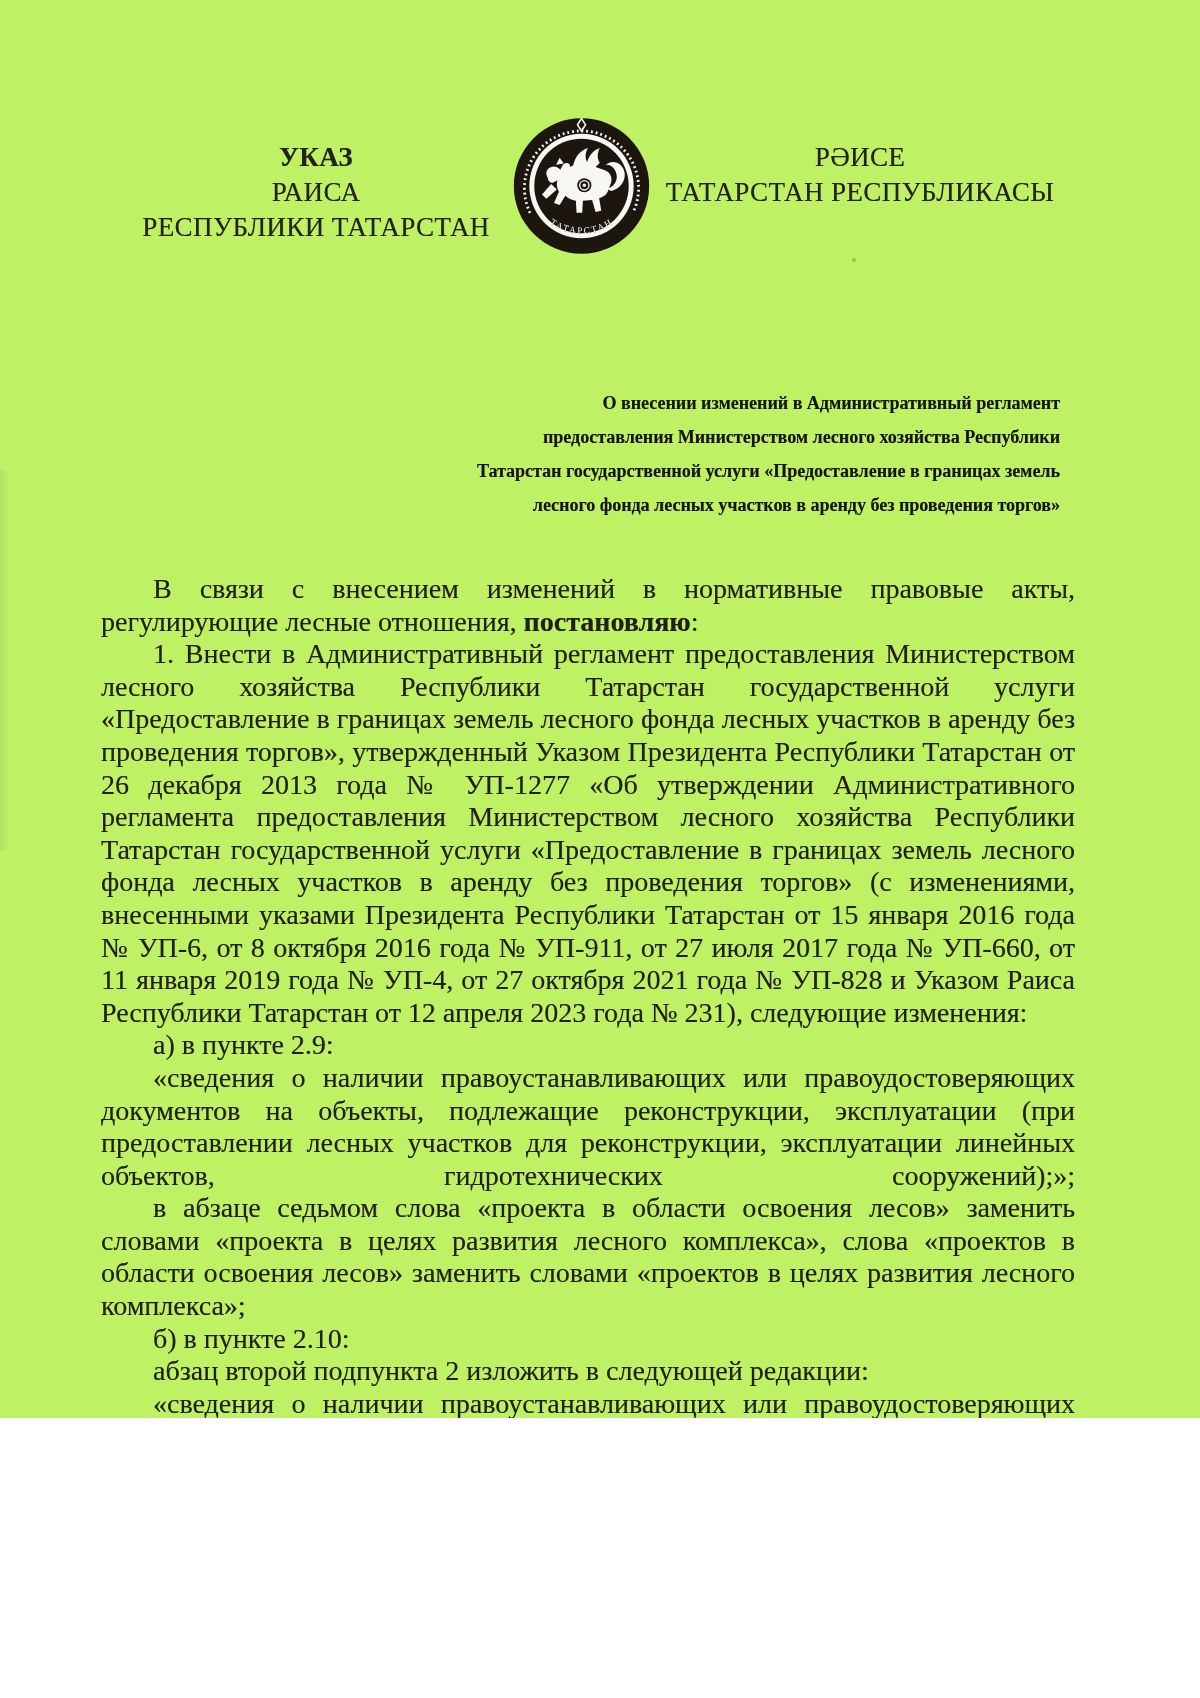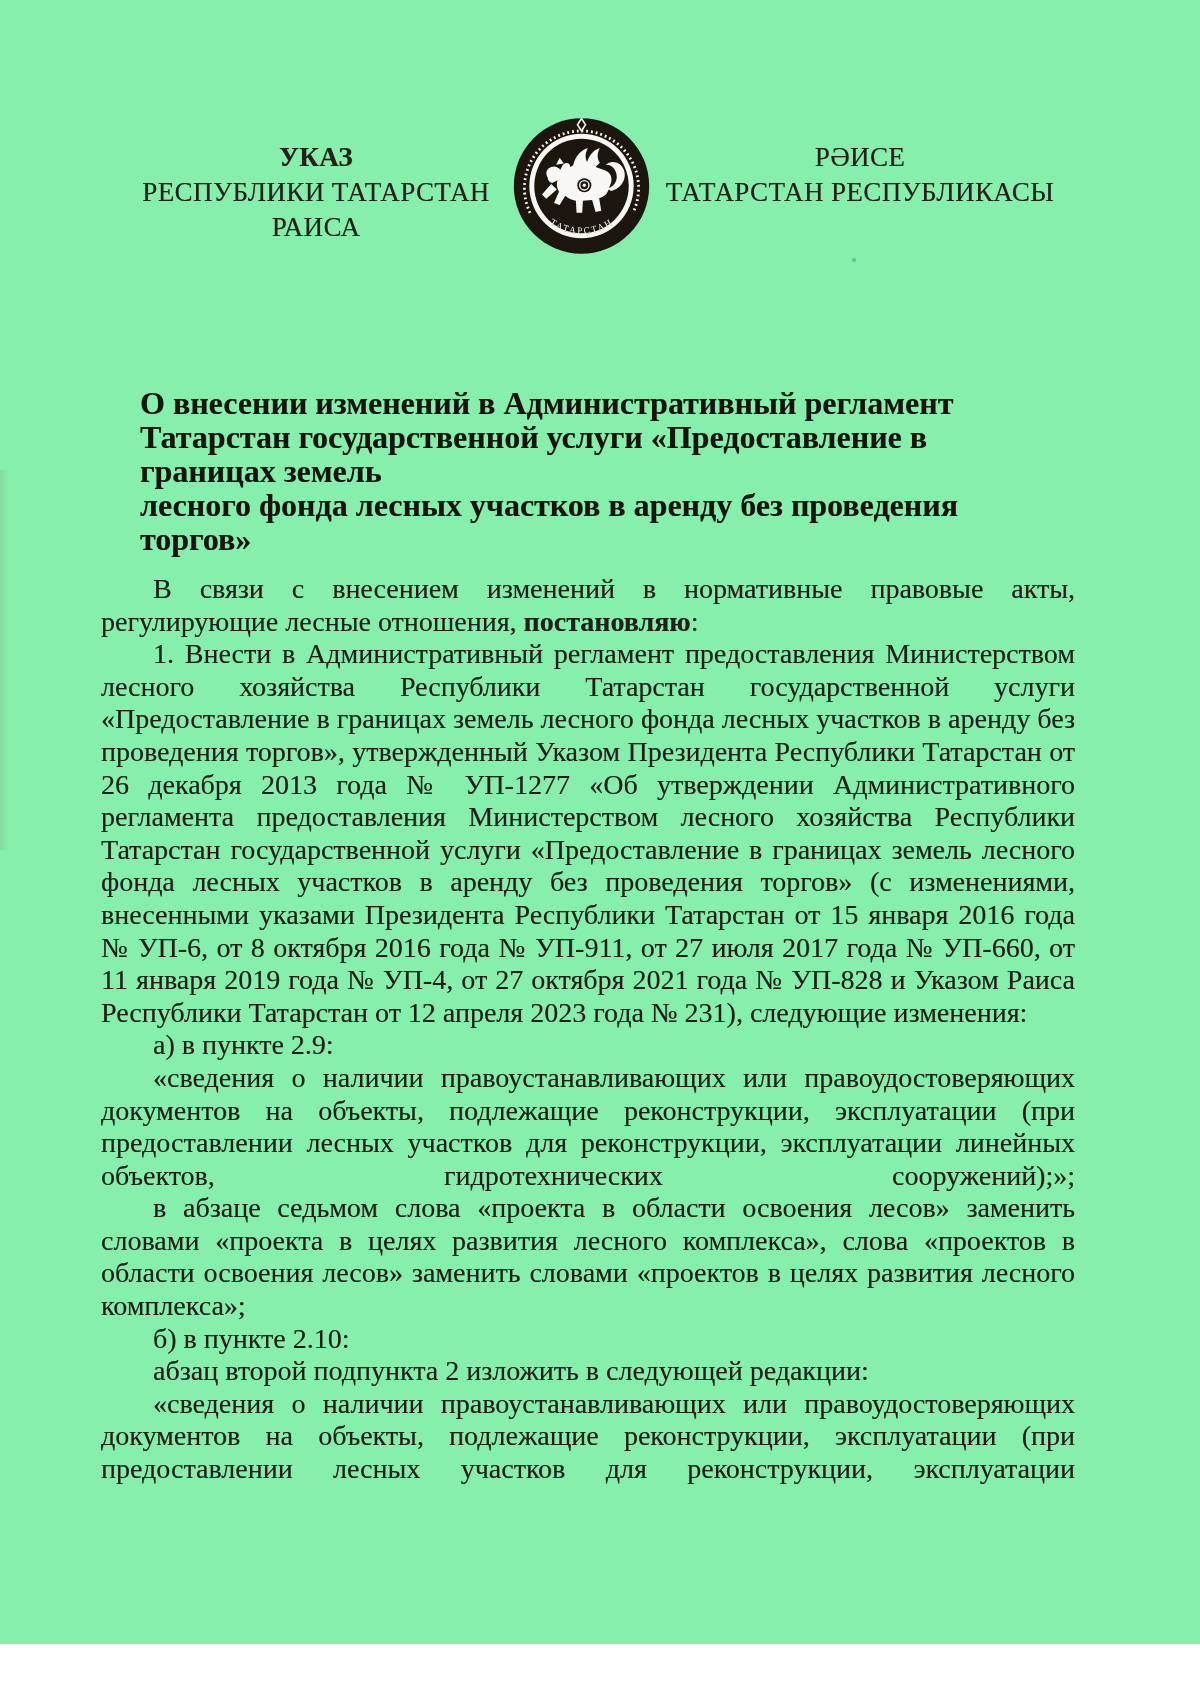--- a/index.html
+++ b/index.html
@@ -1,19 +1,19 @@
 <!DOCTYPE html>
 <html lang="ru"><head>
 <meta charset="utf-8">
 <style>
   html,body { margin:0; padding:0; background:#ffffff; }
   .page {
     position:relative;
-    width:1200px; height:1644px;
-    background:#86efac;
+    width:1200px; height:1418px;
+    background:#bef264;
     font-family:"Liberation Serif","DejaVu Serif",serif;
     color:#211d19;
     overflow:hidden;
     text-shadow:0.3px 0.3px 0.45px rgba(40,34,28,0.45);
   }
   
   .scan-smudge {
     position:absolute; left:0; top:470px; width:9px; height:380px;
     background:linear-gradient(to right, rgba(110,104,96,0.14), rgba(110,104,96,0));
   }
@@ -35,23 +35,23 @@
   .bold { font-weight:bold; }
 
   .emblem {
     position:absolute; top:114px; left:511px;
     width:141px; height:144px;
   }
 
   
   .title {
     position:absolute; top:386px; left:140px; width:920px;
-    text-align:left;
+    text-align:right;
     font-weight:bold;
-    font-size:32px; line-height:34px;
+    font-size:18px; line-height:34px;
     color:#17130f;
   }
 
   
   .body-text {
     position:absolute; top:573px; left:101px; width:974px;
     font-size:28px; line-height:32.6px;
     color:#221e1a;
   }
   .para { margin:0; text-indent:52px; text-align:justify; }
@@ -61,22 +61,22 @@
 </head>
 <body>
 
 <div class="page">
 
   <div class="scan-smudge"></div>
   <div class="scan-dot"></div>
 
   <div class="hdr-block hdr-left">
     <div class="bold">УКАЗ</div>
+    <div>РАИСА</div>
     <div>РЕСПУБЛИКИ ТАТАРСТАН</div>
-    <div>РАИСА</div>
   </div>
 
   <div class="emblem">
     <svg viewBox="0 0 200 200" width="141" height="144" aria-hidden="true">
       <defs>
         <path id="ringBottomArc" d="M30 124 A 78 78 0 0 0 170 124" fill="none"></path>
       </defs>
 
       <circle cx="100" cy="100" r="96" fill="#1d160f"></circle>
 
@@ -111,20 +111,21 @@
     </svg>
   </div>
 
   <div class="hdr-block hdr-right">
     <div>РӘИСЕ</div>
     <div>ТАТАРСТАН РЕСПУБЛИКАСЫ</div>
   </div>
 
   <div class="title">
     <div>О внесении изменений в Административный регламент</div>
+    <div>предоставления Министерством лесного хозяйства Республики</div>
     <div>Татарстан государственной услуги «Предоставление в границах земель</div>
     <div>лесного фонда лесных участков в аренду без проведения торгов»</div>
   </div>
 
   <div class="body-text">
     <p class="para"><span>В связи с внесением изменений в нормативные правовые акты, регулирующие лесные отношения, </span><span class="bold">постановляю</span><span>:</span></p>
 
     <p class="para p-first-gap">1. Внести в Административный регламент предоставления Министерством лесного хозяйства Республики Татарстан государственной услуги «Предоставление в границах земель лесного фонда лесных участков в аренду без проведения торгов», утвержденный Указом Президента Республики Татарстан от 26 декабря 2013 года № УП-1277 «Об утверждении Административного регламента предоставления Министерством лесного хозяйства Республики Татарстан государственной услуги «Предоставление в границах земель лесного фонда лесных участков в аренду без проведения торгов» (с изменениями, внесенными указами Президента Республики Татарстан от 15 января 2016 года № УП-6, от 8 октября 2016 года № УП-911, от 27 июля 2017 года № УП-660, от 11 января 2019 года № УП-4, от 27 октября 2021 года № УП-828 и Указом Раиса Республики Татарстан от 12 апреля 2023 года № 231), следующие изменения:</p>
     <p class="para">а) в пункте 2.9:</p>
     <p class="para stretch-last">«сведения о наличии правоустанавливающих или правоудостоверяющих документов на объекты, подлежащие реконструкции, эксплуатации (при предоставлении лесных участков для реконструкции, эксплуатации линейных объектов, гидротехнических сооружений);»;</p>

